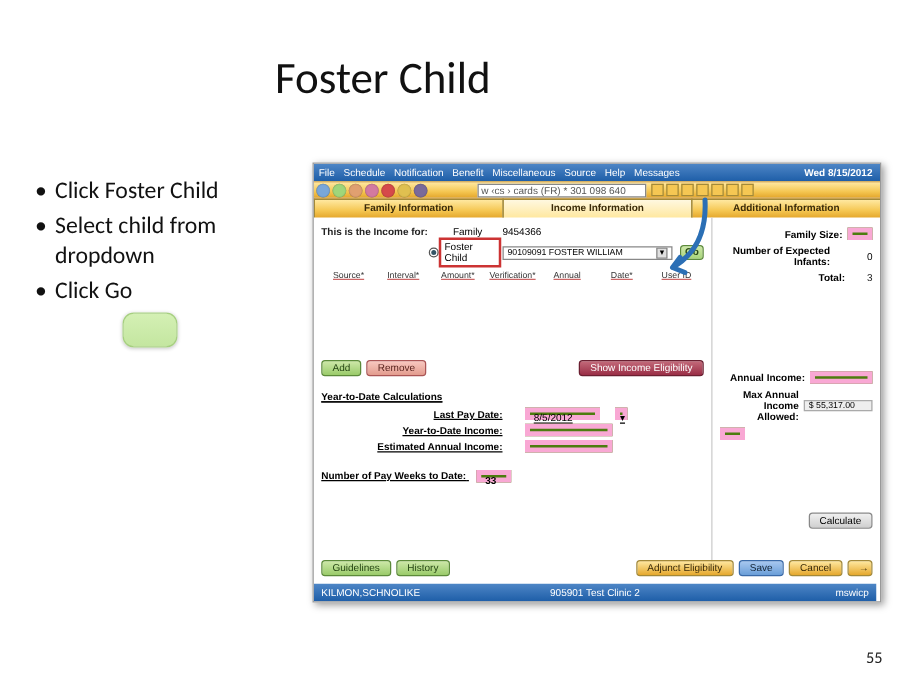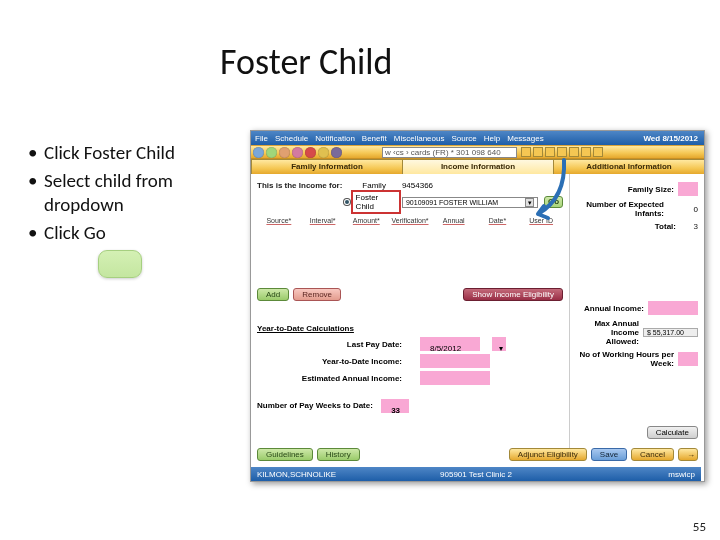--- a/index.html
+++ b/index.html
@@ -119,21 +119,21 @@
     flex: 1;
     padding: 4px 6px;
     position: relative;
   }
   .rightpane {
     width: 135px;
     border-left: 1px solid #ccc;
     padding: 4px 6px;
   }
   .row-label { color:#222; font-weight: bold; }
-  .thin-input { background:#be185d; border:7px solid #f9a8d4; height:10px; display:inline-block; vertical-align:middle; }
+  .thin-input { background:#4d7c0f; border:4px solid #f9a8d4; height:10px; display:inline-block; vertical-align:middle; }
   .line { display:flex; align-items:center; margin:3px 0; }
   .radio {
     width:8px; height:8px; border:1px solid #555; border-radius:50%; margin-right:3px;
     display:inline-flex; align-items:center; justify-content:center;
   }
   .radio.checked::after{content:"";width:4px;height:4px;background:#356;border-radius:50%;}
   .foster-label { outline: 2px solid #c33; outline-offset: 1px; padding: 0 2px; }
   .dropdown {
     width: 145px; height:11px; background:#fff; border:1px solid #888;
     display:flex; align-items:center; padding:0 3px; font-size:7px; margin-left:4px;
@@ -153,21 +153,21 @@
   .btn {
     height:13px; padding:0 8px; line-height:12px; font-size:8px; border-radius:3px;
     border:1px solid #888; background:linear-gradient(#f0f0f0,#cfcfcf);
   }
   .btn.add{background:linear-gradient(#cde8a8,#9acb6a);border-color:#5c8a3a;color:#264614;}
   .btn.remove{background:linear-gradient(#f8c8c0,#e39c8e);border-color:#a55;color:#5a2520;}
   .btn.maroon{background:linear-gradient(#c36a7a,#9a2e46);border-color:#6b1f31;color:#fff;}
   .btn.gold{background:linear-gradient(#ffe8a0,#e5a82d);border-color:#a38939;color:#3a2a08;}
   .btn.blue{background:linear-gradient(#a8c8f0,#6a9ed8);border-color:#3a6aa8;color:#123;}
   .show-elig { margin-left:auto; }
-  .ytd { margin-top: 23px; }
+  .ytd { margin-top: 12px; text-decoration: underline; }
   .ytd .l { display:flex; align-items:center; margin:3px 0; font-size:8px;gap:12px; }
   .ytd .l .lab { width: 145px; text-align:right; margin-right:6px; font-weight:bold; }
   .ytd-title { font-weight:bold; text-decoration:underline; font-size:8px; margin-bottom:4px; }
   .payweeks { margin-top:14px; font-size:8px; font-weight:bold; }
   .rightpane .rl { display:flex; align-items:center; margin:4px 0; font-size:8px; }
   .rightpane .rl .lab { flex:1; text-align:right; margin-right:4px; font-weight:bold; }
   .rightpane .val { width: 30px; text-align:right; }
   .rightpane .box { background:#eee; border:1px solid #aaa; padding:0 3px; }
   .rightpane .tot { width:18px;text-align:right;color:#222; }
   .rightpane .calc-btn { margin-top:58px; display:flex; justify-content:flex-end; }
@@ -325,21 +325,20 @@
       <div style="height:62px"></div>
       <div class="rl">
           <span class="lab">Annual Income:</span>
           <span class="thin-input" style="width:50px;"></span>
         </div>
       <div class="rl">
           <span class="lab">Max Annual Income Allowed:</span>
           <span class="box" style="width:55px;font-size:7px;">$ 55,317.00</span>
         </div>
       <div class="rl">
-          <span class="lab">No of Working Hours per Week:</span>
           <span class="thin-input" style="width:20px;"></span>
         </div>
       <div class="calc-btn">
           <div class="btn">Calculate</div>
         </div>
     </div>
   </div>
 
   <div class="bottom-buttons">
     <div class="btn add">Guidelines</div>

